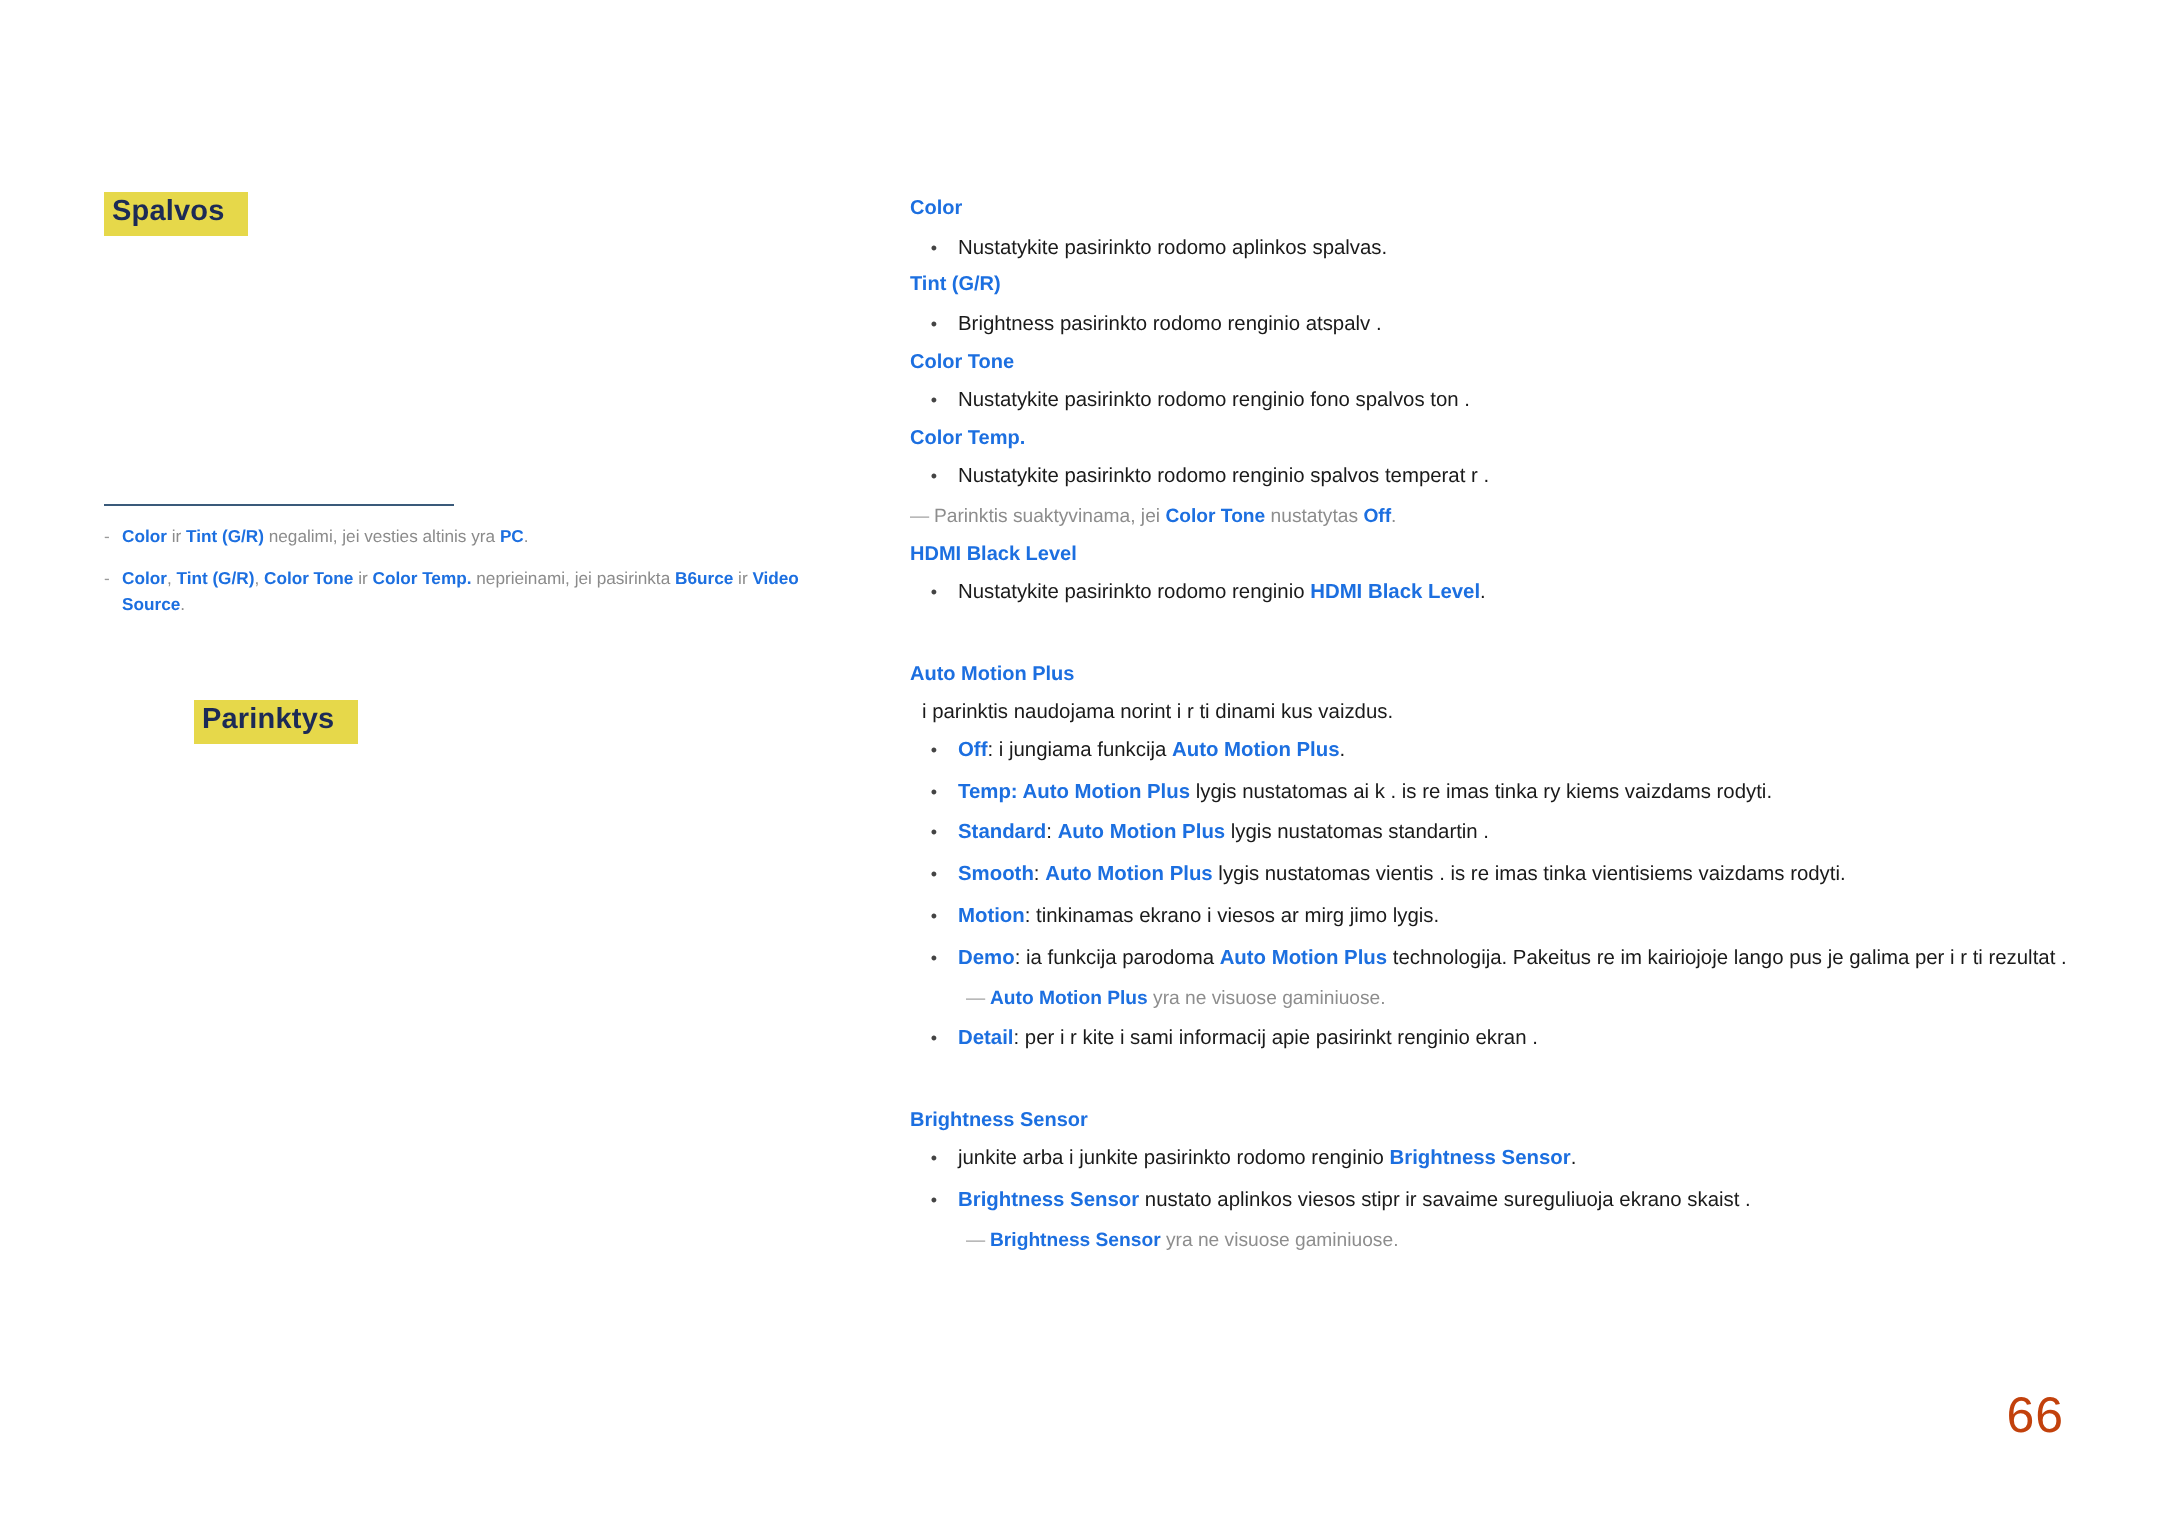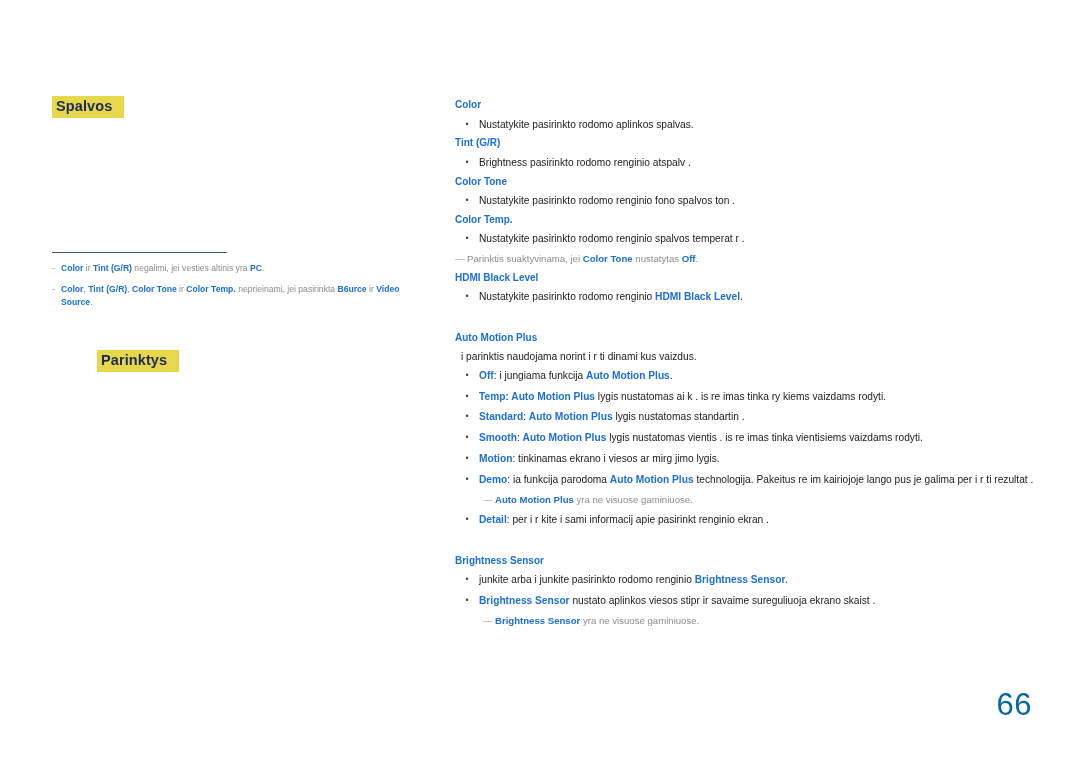--- a/index.html
+++ b/index.html
@@ -125,22 +125,22 @@
   }
   .subnote .stext { flex: 1 1 auto; }
   .blue-b { color: #1c6fe0; font-weight: bold; }
   .gap-lg { height: 22px; }
 
   
   .page-number {
     position: absolute;
     right: 48px;
     bottom: 40px;
-    font-size: 31px;
-    color: #0369a1;
+    font-size: 25px;
+    color: #c2410c;
     letter-spacing: 0.5px;
     font-family: "Liberation Sans", sans-serif;
   }
 </style>
 </head>
 <body>
 
 <div class="page">
 
   <div class="left-col">

